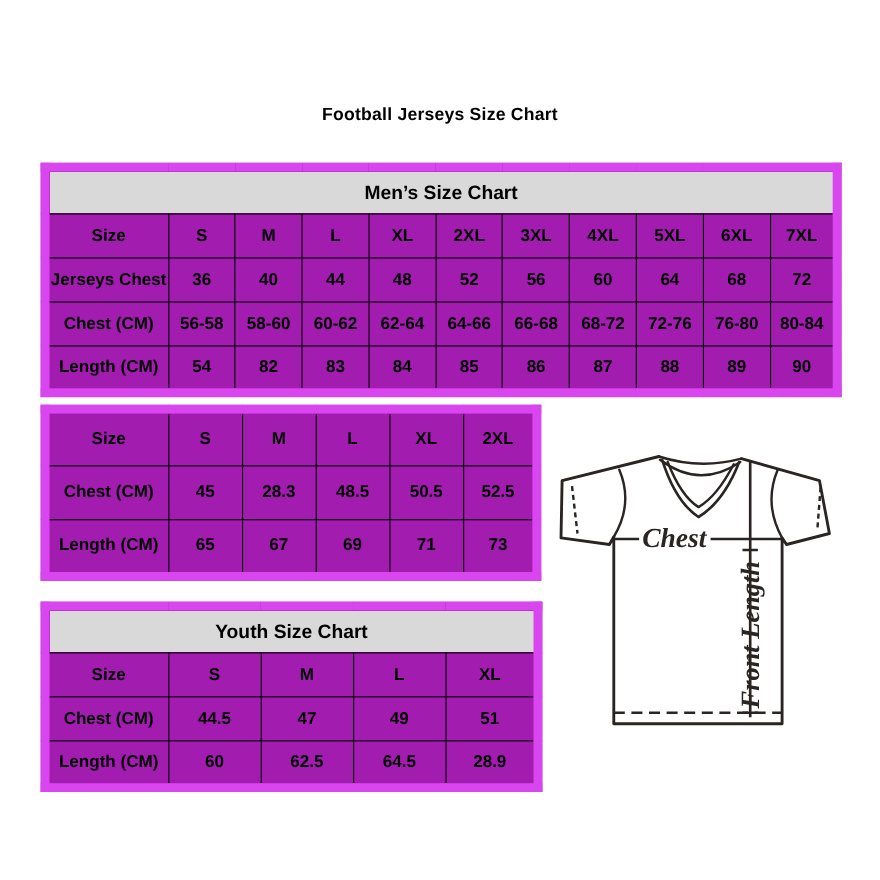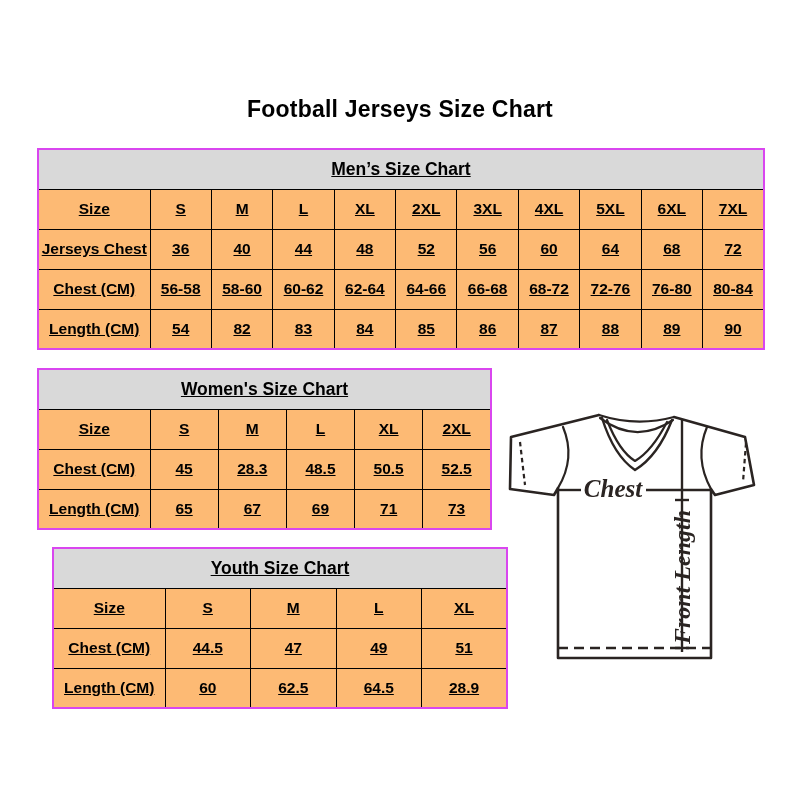--- a/index.html
+++ b/index.html
@@ -2,38 +2,38 @@
 <html><head>
 <meta charset="utf-8">
 <style>
   html,body{margin:0;padding:0;background:#ffffff;}
   .stage{
     position:relative;width:800px;height:800px;background:#ffffff;overflow:hidden;
     font-family:"Liberation Sans", sans-serif;color:#000;
   }
   .page-title{
     position:absolute;top:96px;left:0;width:800px;text-align:center;
-    font-size:23px;font-weight:bold;letter-spacing:.2px;
+    font-size:16px;font-weight:bold;letter-spacing:.2px;
   }
   table.size-table{
     position:absolute;border-collapse:collapse;table-layout:fixed;
-    background:#fdba74;border:2px solid #d946ef;text-decoration:underline;
+    background:#a21caf;border:8px solid #d946ef;
   }
   table.size-table td{
     border:1.5px solid #000;text-align:center;vertical-align:middle;
     font-weight:bold;font-size:15.5px;padding:0;height:38px;
     overflow:hidden;white-space:nowrap;
   }
   table.size-table tr{height:40px;}
   table.size-table tr.tbl-title td{
     background:#d9d9d9;font-size:17.5px;
   }
   #men-table{left:37px;top:148px;width:728px;height:200px;}
   #women-table{left:37px;top:368px;width:455px;height:160px;}
-  #youth-table{left:37px;top:547px;width:456px;height:160px;margin-left:15px;}
+  #youth-table{left:37px;top:547px;width:456px;height:160px;}
   .jersey-diagram{position:absolute;left:500px;top:390px;width:272px;height:285px;}
   .jersey-diagram svg{display:block;width:100%;height:100%;}
   .jersey-line{stroke:#2a2422;fill:none;}
   .jersey-text{
     font-family:"Liberation Serif", serif;font-style:italic;font-weight:bold;
     fill:#2a2422;
   }
 </style>
 </head>
 <body>
@@ -118,23 +118,20 @@
   <table class="size-table" id="women-table">
       <colgroup>
         <col style="width: 112px;">
         <col>
         <col>
         <col>
         <col>
         <col>
       </colgroup>
       <tbody>
-        <tr class="tbl-title">
-          <td colspan="6">Women's Size Chart</td>
-        </tr>
         <tr>
           <td>Size</td>
           <td>S</td>
           <td>M</td>
           <td>L</td>
           <td>XL</td>
           <td>2XL</td>
         </tr>
         <tr>
           <td>Chest (CM)</td>

